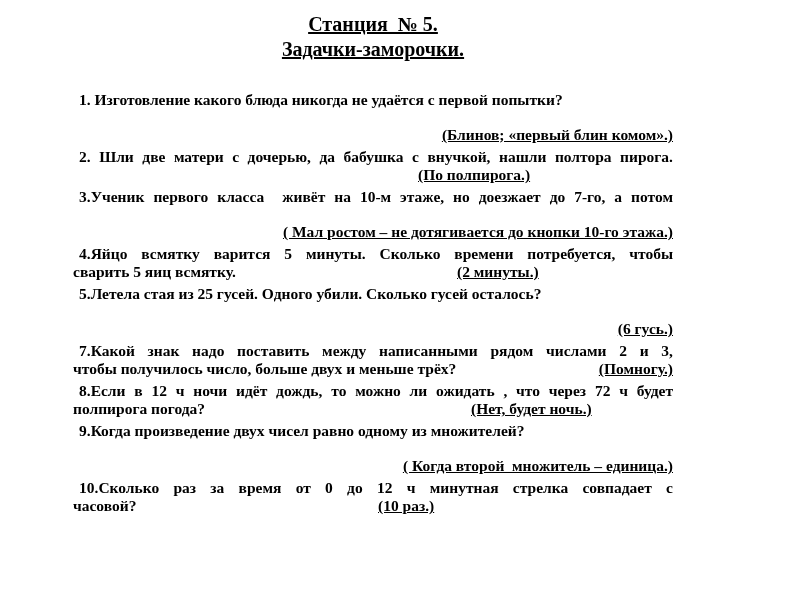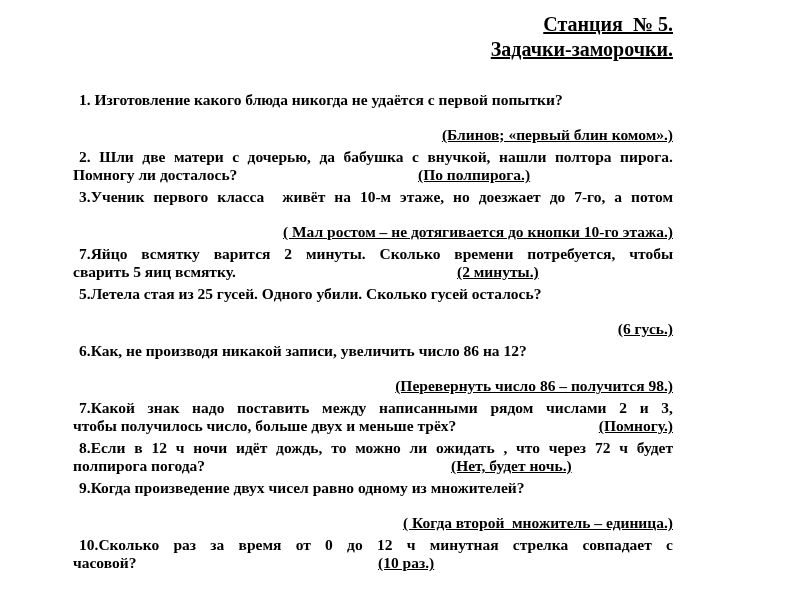--- a/index.html
+++ b/index.html
@@ -8,21 +8,21 @@
     width: 800px; height: 600px;
     background: #ffffff; color: #000000;
     font-family: "Liberation Serif", "DejaVu Serif", serif;
     font-weight: 700;
     overflow: hidden;
   }
   .slide { width: 800px; height: 600px; padding-top: 12px; }
 
   .title {
     margin-left: 73px; width: 600px;
-    text-align: right;
+    text-align: center;
     font-size: 20px; line-height: 25px;
   }
   .title .u { text-decoration: underline; }
 
   .content {
     margin: 29px 0 0 73px; width: 600px;
     font-size: 15.5px; line-height: 18px;
   }
   .item { margin-bottom: 4px; }
   .line { min-height: 18px; }
@@ -47,61 +47,56 @@
   <div class="content">
 
     <section class="item">
       <div class="line ind">1. Изготовление какого блюда никогда не удаётся с первой попытки?</div>
       <div class="line aright"><span class="ans">(Блинов; «первый блин комом».)</span></div>
     </section>
 
     <section class="item">
       <div class="line jline ind">2. Шли две матери с дочерью, да бабушка с внучкой, нашли полтора пирога.</div>
       <div class="line tline">
-        <span>Помногу ли досталось?</span>
         <span class="ans ansabs" style="left:345px">(По полпирога.)</span>
       </div>
     </section>
 
     <section class="item">
       <div class="line jline ind">3.Ученик первого класса&nbsp; живёт на 10-м этаже, но доезжает до 7-го, а потом</div>
       <div class="line aright"><span class="ans">(&nbsp;Мал ростом – не дотягивается до кнопки 10-го этажа.)</span></div>
     </section>
 
     <section class="item">
-      <div class="line jline ind">7.Яйцо всмятку варится 2 минуты. Сколько времени потребуется, чтобы</div>
+      <div class="line jline ind">4.Яйцо всмятку варится 5 минуты. Сколько времени потребуется, чтобы</div>
       <div class="line tline">
         <span>сварить 5 яиц всмятку.</span>
         <span class="ans ansabs" style="left:384px">(2 минуты.)</span>
       </div>
     </section>
 
     <section class="item">
       <div class="line ind">5.Летела стая из 25 гусей. Одного убили. Сколько гусей осталось?</div>
       <div class="line aright"><span class="ans">(6 гусь.)</span></div>
     </section>
 
-    <section class="item">
-      <div class="line ind">6.Как, не производя никакой записи, увеличить число 86 на 12?</div>
-      <div class="line aright"><span class="ans">(Перевернуть число 86 – получится 98.)</span></div>
-    </section>
 
     <section class="item">
       <div class="line jline ind">7.Какой знак надо поставить между написанными рядом числами 2 и 3,</div>
       <div class="line flexline">
         <span>чтобы получилось число, больше двух и меньше трёх?</span>
         <span class="ans">(Помногу.)</span>
       </div>
     </section>
 
     <section class="item">
       <div class="line jline ind">8.Если в 12 ч ночи идёт дождь, то можно ли ожидать , что через 72 ч будет</div>
       <div class="line tline">
         <span>полпирога погода?</span>
-        <span class="ans ansabs" style="left:378px">(Нет, будет ночь.)</span>
+        <span class="ans ansabs" style="left:398px">(Нет, будет ночь.)</span>
       </div>
     </section>
 
     <section class="item">
       <div class="line ind">9.Когда произведение двух чисел равно одному из множителей?</div>
       <div class="line aright"><span class="ans">(&nbsp;Когда второй&nbsp; множитель – единица.)</span></div>
     </section>
 
     <section class="item">
       <div class="line jline ind">10.Сколько раз за время от 0 до 12 ч минутная стрелка совпадает с</div>

